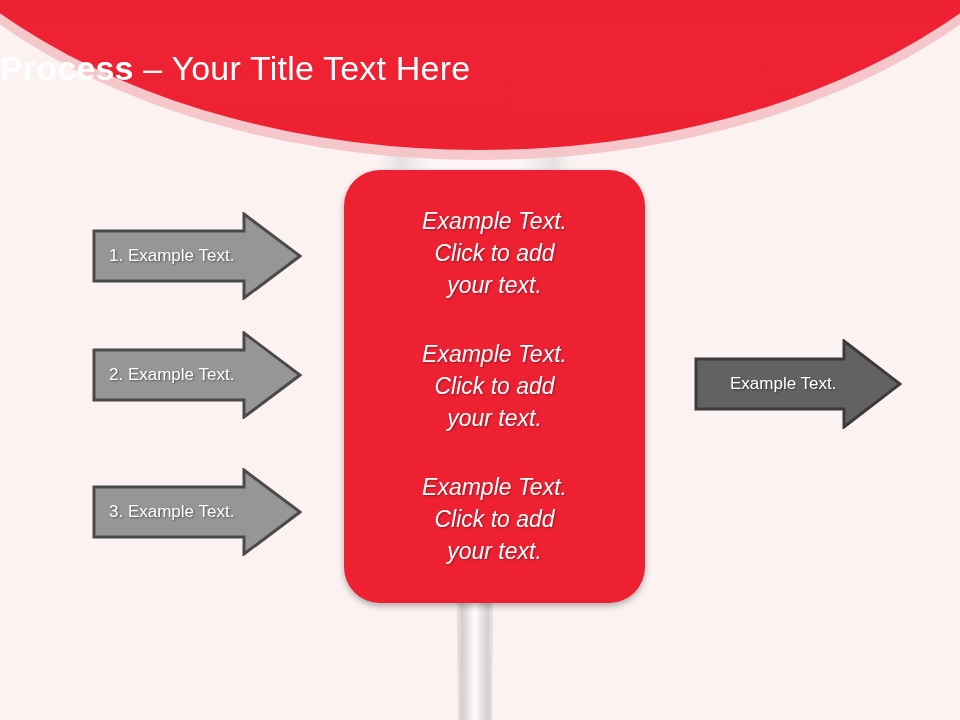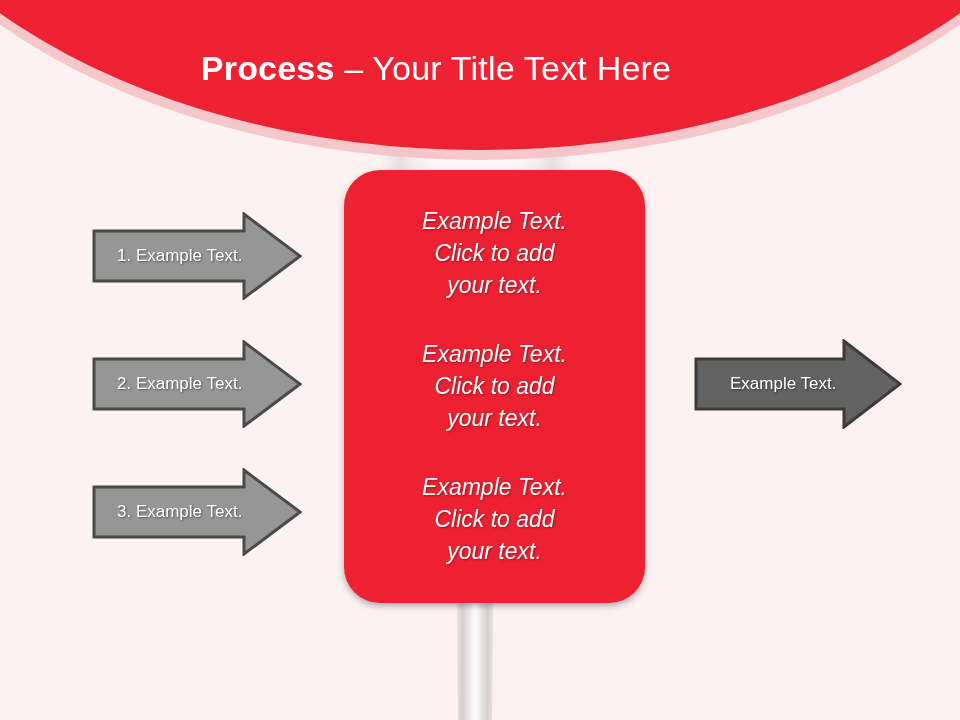--- a/index.html
+++ b/index.html
@@ -66,21 +66,21 @@
                 #e31b30 62%,
                 #ef2233 86%,
                 #ed2132 100%);
   }
 
   .title {
     position: absolute;
     left: 0;
     top: 48px;
     width: 872px;
-    text-align: center;
+    text-align: left;
     color: #ffffff;
     font-size: 34px;
     line-height: 40px;
     letter-spacing: .2px;
     white-space: pre;
   }
   .title .strong { font-weight: bold; }
   .title .light  { font-weight: normal; }
 
   
@@ -122,25 +122,25 @@
     top: 0;
     height: 100%;
     display: flex;
     align-items: center;
     color: #ffffff;
     font-size: 17px;
     text-shadow: 1px 1px 2px rgba(0,0,0,.45);
     white-space: pre;
     pointer-events: none;
   }
-  .arrow.left-arrow .arrow-label { padding-left: 25px; }
+  .arrow.left-arrow .arrow-label { padding-left: 17px; }
   .arrow.right-arrow .arrow-label { padding-left: 36px; }
 
   .a1 { left: 92px; top: 212px;  width: 210px; height: 88px; }
-  .a2 { left: 92px; top: 340px;  width: 210px; height: 88px; text-decoration: underline; }
+  .a2 { left: 92px; top: 331px;  width: 210px; height: 88px; text-decoration: underline; }
   .a3 { left: 92px; top: 468px;  width: 210px; height: 88px; text-decoration: underline; }
   .a4 { left: 694px; top: 339px; width: 208px; height: 90px; }
 </style>
 </head>
 <body>
 
 <div id="slide">
 
   <div class="bg-base"></div>
 

